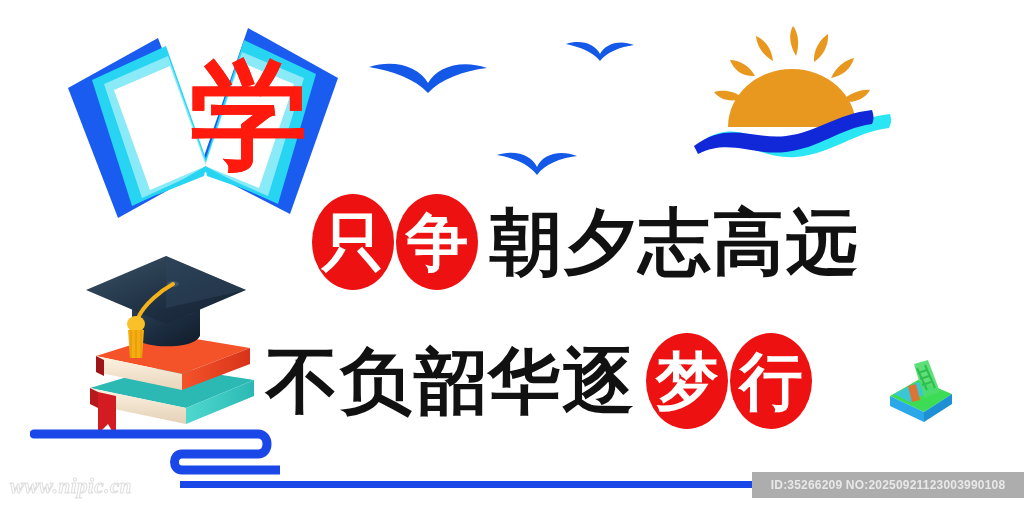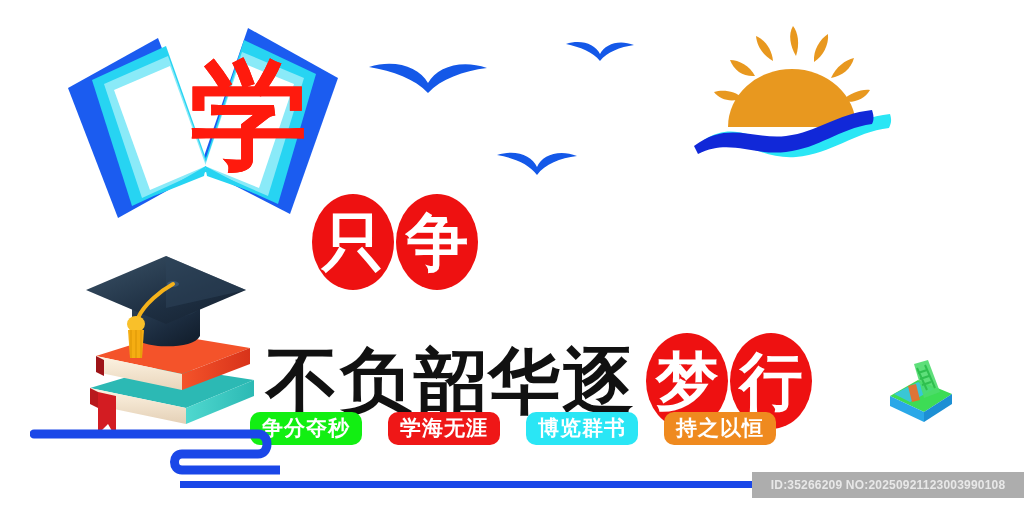--- a/index.html
+++ b/index.html
@@ -345,57 +345,45 @@
 
   <div class="slogan">
 
     <div class="line line1">
       <div class="circ">
         <span>只</span>
       </div>
       <div class="circ gap-after">
         <span>争</span>
       </div>
+      <div class="ch">朝夕志高远</div>
     </div>
 
     <div class="line line2">
       <div class="ch">不负韶华逐</div>
       <div class="circ gap-before">
         <span>梦</span>
       </div>
       <div class="circ">
         <span>行</span>
       </div>
     </div>
 
   </div>
 
-  <div class="badges">
-    <div class="badge" style="background:#12ef12;">
-      <span>争分夺秒</span>
-    </div>
-    <div class="badge" style="background:#ef1717;">
-      <span>学海无涯</span>
-    </div>
-    <div class="badge" style="background:#2ae6f5;">
-      <span>博览群书</span>
-    </div>
-    <div class="badge" style="background:#ef8a1f;">
-      <span>持之以恒</span>
-    </div>
-  </div>
 
   <div class="deco-hook">
     <svg width="250" height="56" viewBox="0 0 250 56">
       <path d="M4 10 L228 10 C240 10 240 30 228 30 L152 30 C142 30 142 46 152 46 L250 46" stroke="#1a47e8" stroke-width="9" fill="none" stroke-linecap="round"></path>
     </svg>
   </div>
 
   <div class="bottom-rule"></div>
 
   <div class="wm-left">
+    <span class="wm-url">www.nipic.cn</span>
   </div>
 
   <div class="wm-id">
     <span>ID:35266209 NO:20250921123003990108</span>
   </div>
 
 </div>
 
 </body></html>

